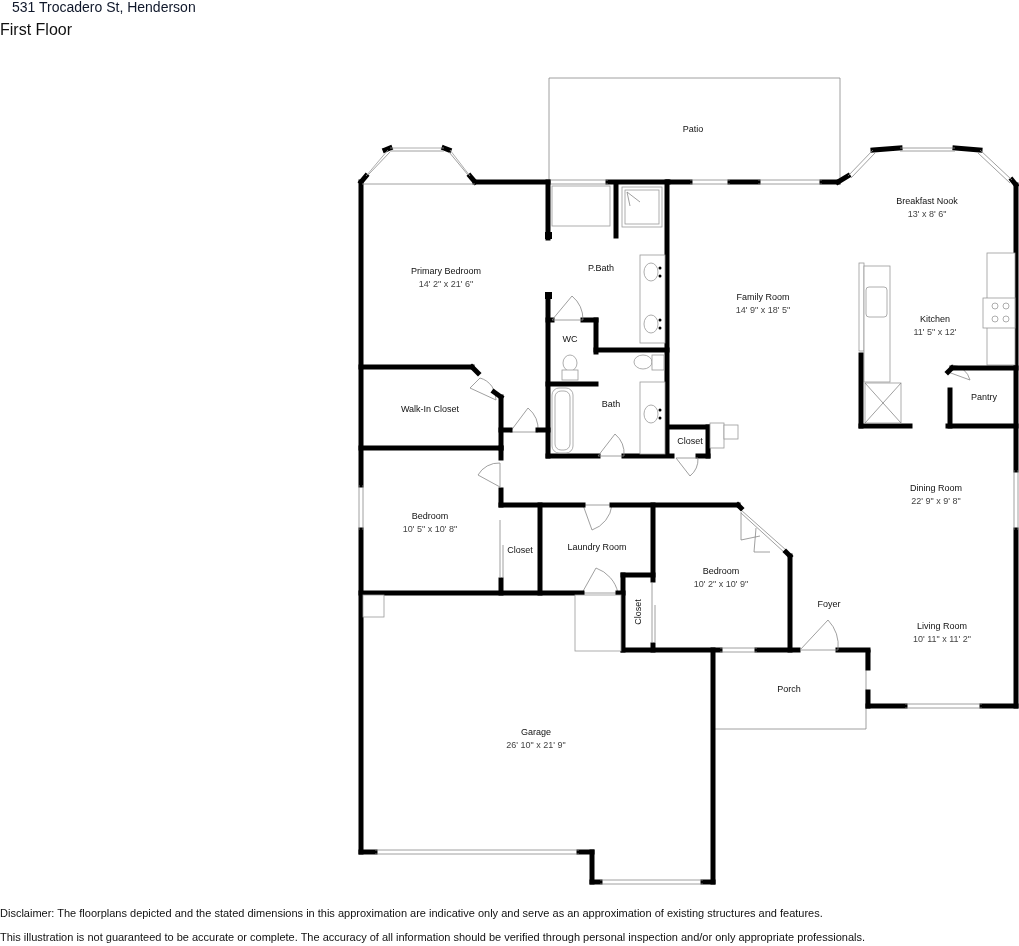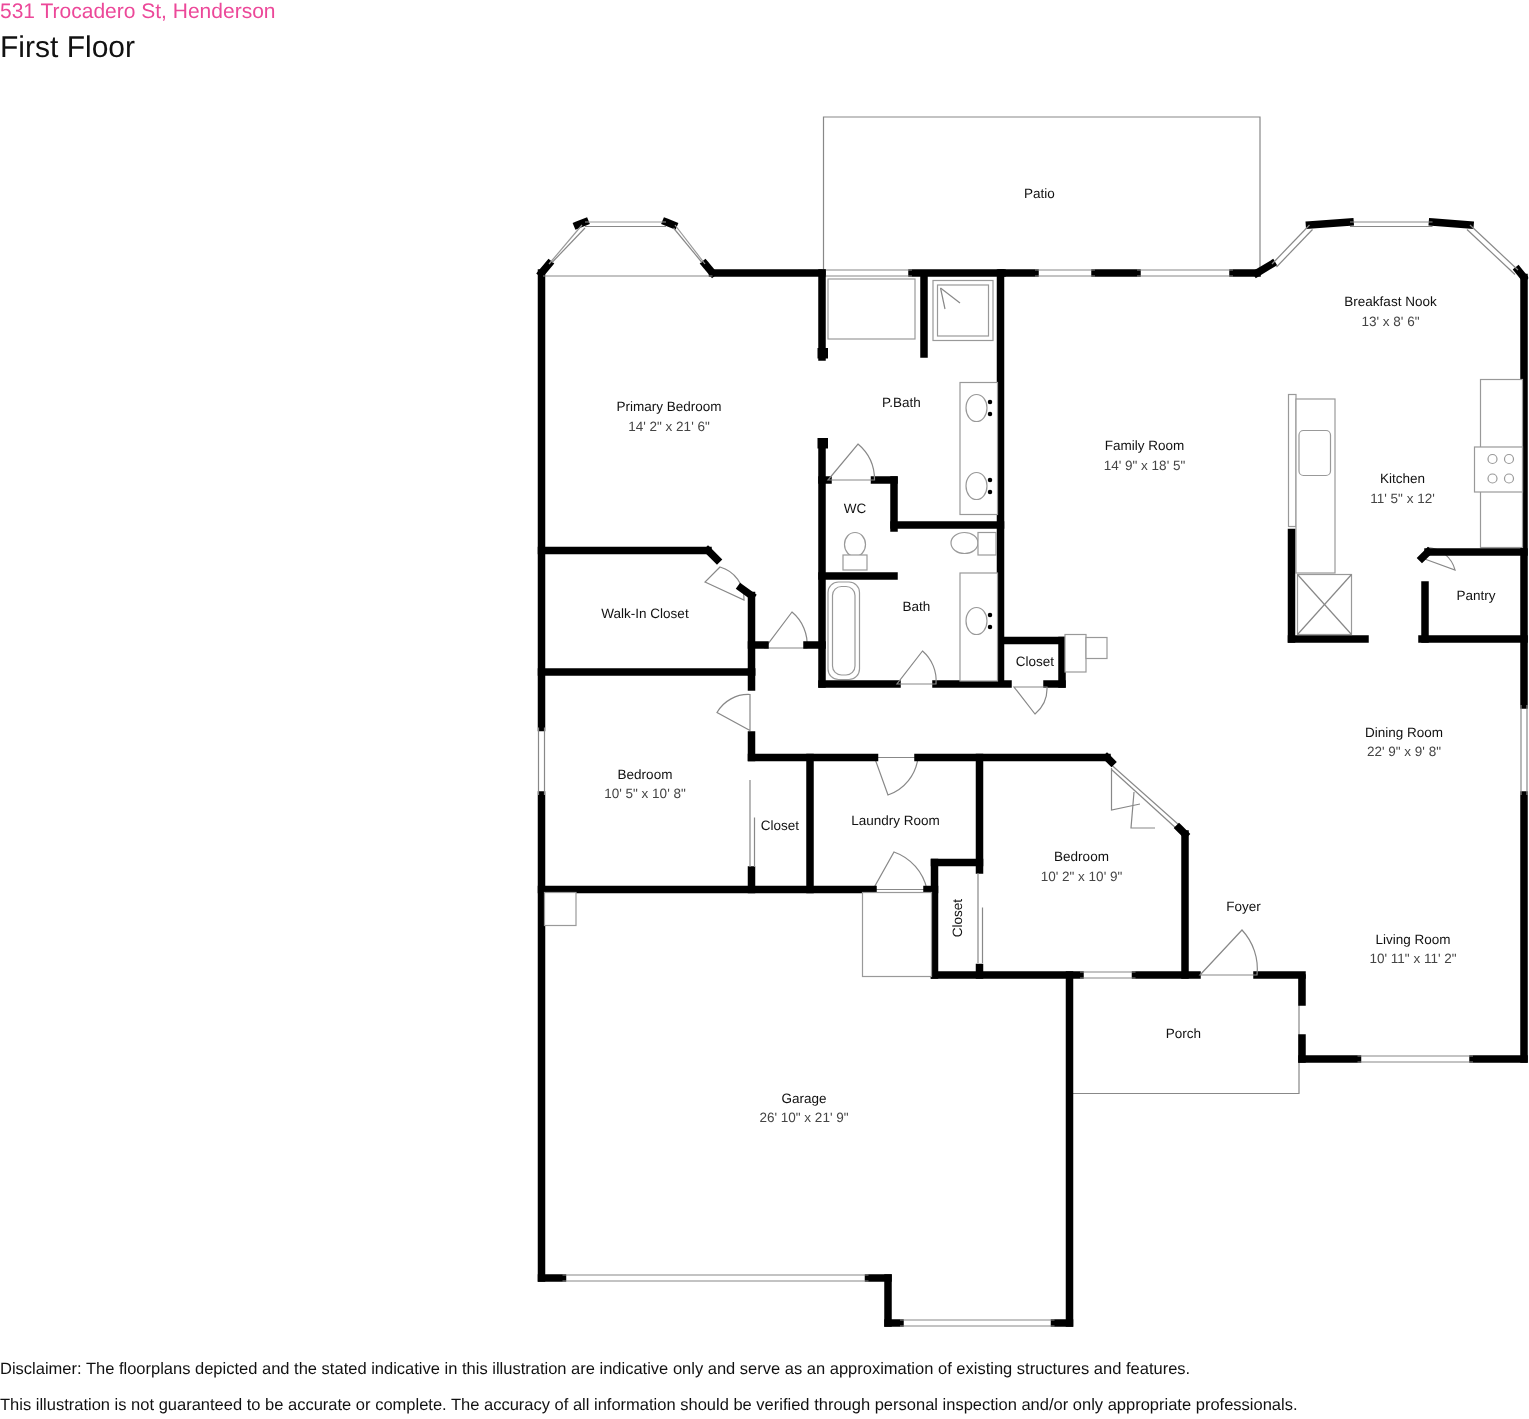--- a/index.html
+++ b/index.html
@@ -1,19 +1,19 @@
 <!DOCTYPE html>
 <html><head>
   <meta charset="utf-8">
   <style>
     html, body { margin: 0; padding: 0; background: #ffffff; }
     body { width: 1019px; height: 946px; position: relative; overflow: hidden; font-family: "Liberation Sans", sans-serif; color: #111; }
     .header { position: absolute; left: 0; top: 0; }
-    .address { position: absolute; left: 0; top: -1px; font-size: 14px; white-space: nowrap; color: #ec4899; }
-    .floor { position: absolute; left: 0; top: 21px; font-size: 20px; white-space: nowrap; color: #111; }
+    .address { position: absolute; left: 12px; top: -1px; font-size: 14px; white-space: nowrap; color: #0f172a; }
+    .floor { position: absolute; left: 0; top: 21px; font-size: 16px; white-space: nowrap; color: #111; }
     .plan { position: absolute; left: 0; top: 0; width: 1019px; height: 946px; }
     .room-name { font-family: "Liberation Sans", sans-serif; font-size: 9px; fill: #111; text-anchor: middle; }
     .room-dim { font-family: "Liberation Sans", sans-serif; font-size: 9px; fill: #444; text-anchor: middle; }
     .disclaimer { position: absolute; left: 0; font-size: 11px; color: #111; white-space: nowrap; }
     .d1 { top: 907px; }
     .d2 { top: 931px; }
     .wall { stroke: #000; stroke-width: 5; fill: none; stroke-linecap: square; }
     .thin { stroke: #888; stroke-width: 0.8; fill: none; }
     .win { stroke: #999; stroke-width: 0.8; fill: #fff; }
     .fixture { stroke: #999; stroke-width: 0.8; fill: #fff; }
@@ -279,14 +279,14 @@
     <text class="room-name" x="942" y="629">Living Room</text>
     <text class="room-dim" x="942" y="642">10' 11" x 11' 2"</text>
 
     <text class="room-name" x="789" y="692">Porch</text>
 
     <text class="room-name" x="536" y="735">Garage</text>
     <text class="room-dim" x="536" y="748">26' 10" x 21' 9"</text>
   </g>
 </svg>
 
-<div class="disclaimer d1">Disclaimer: The floorplans depicted and the stated indicative in this illustration are indicative only and serve as an approximation of existing structures and features.</div>
+<div class="disclaimer d1">Disclaimer: The floorplans depicted and the stated dimensions in this approximation are indicative only and serve as an approximation of existing structures and features.</div>
 <div class="disclaimer d2">This illustration is not guaranteed to be accurate or complete. The accuracy of all information should be verified through personal inspection and/or only appropriate professionals.</div>
 
 </body></html>

